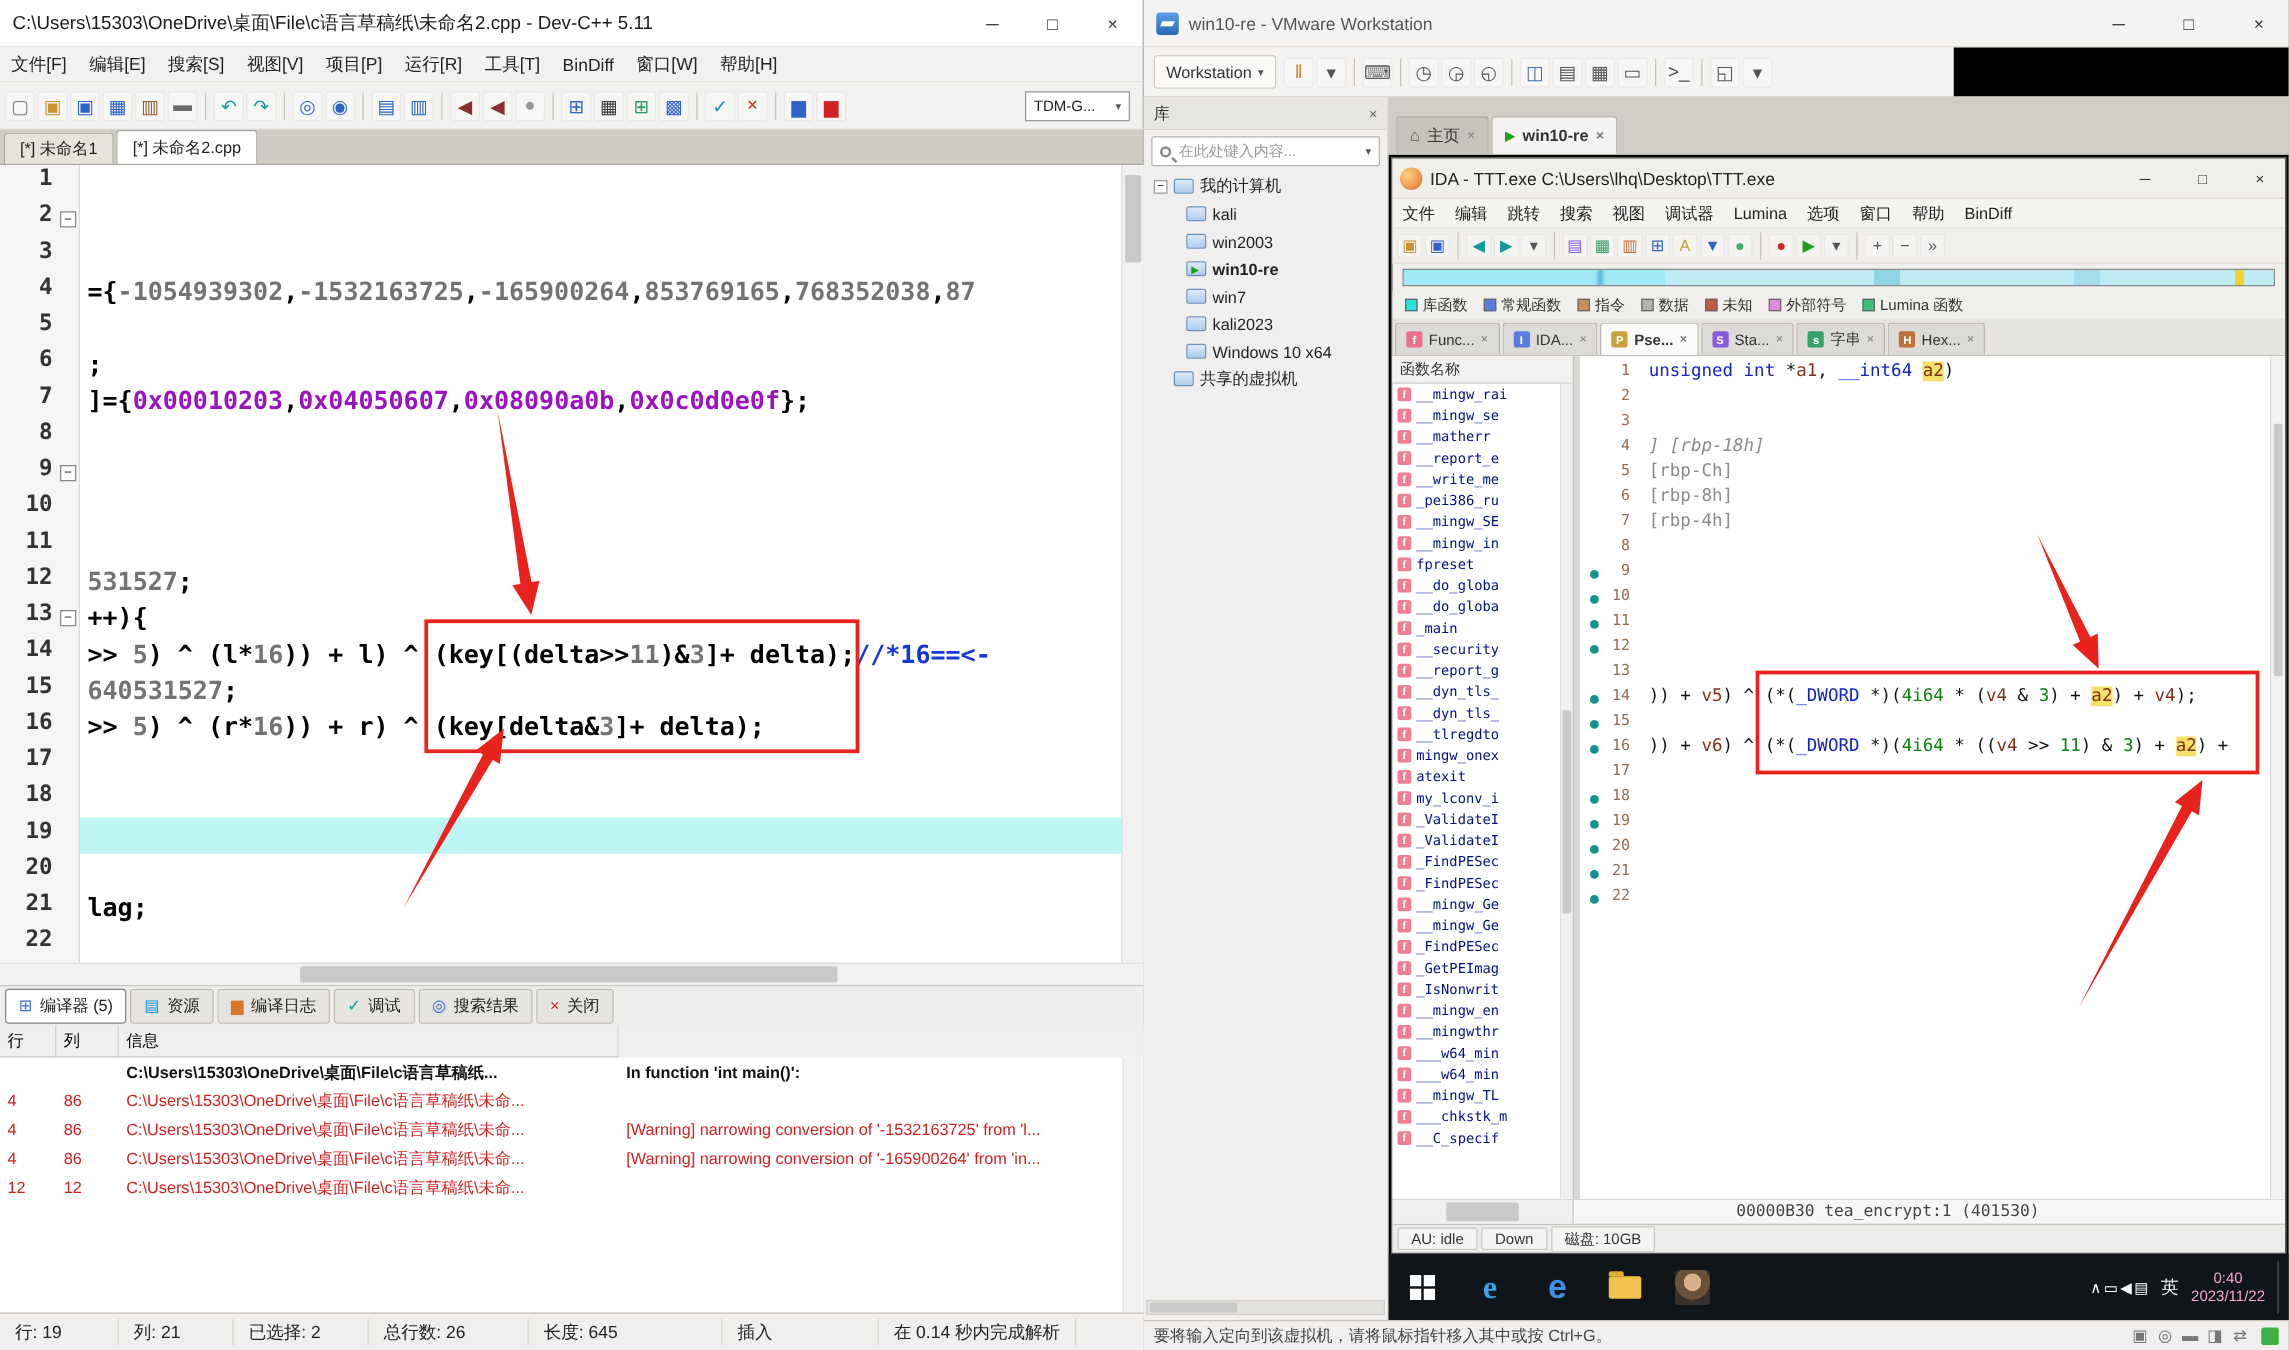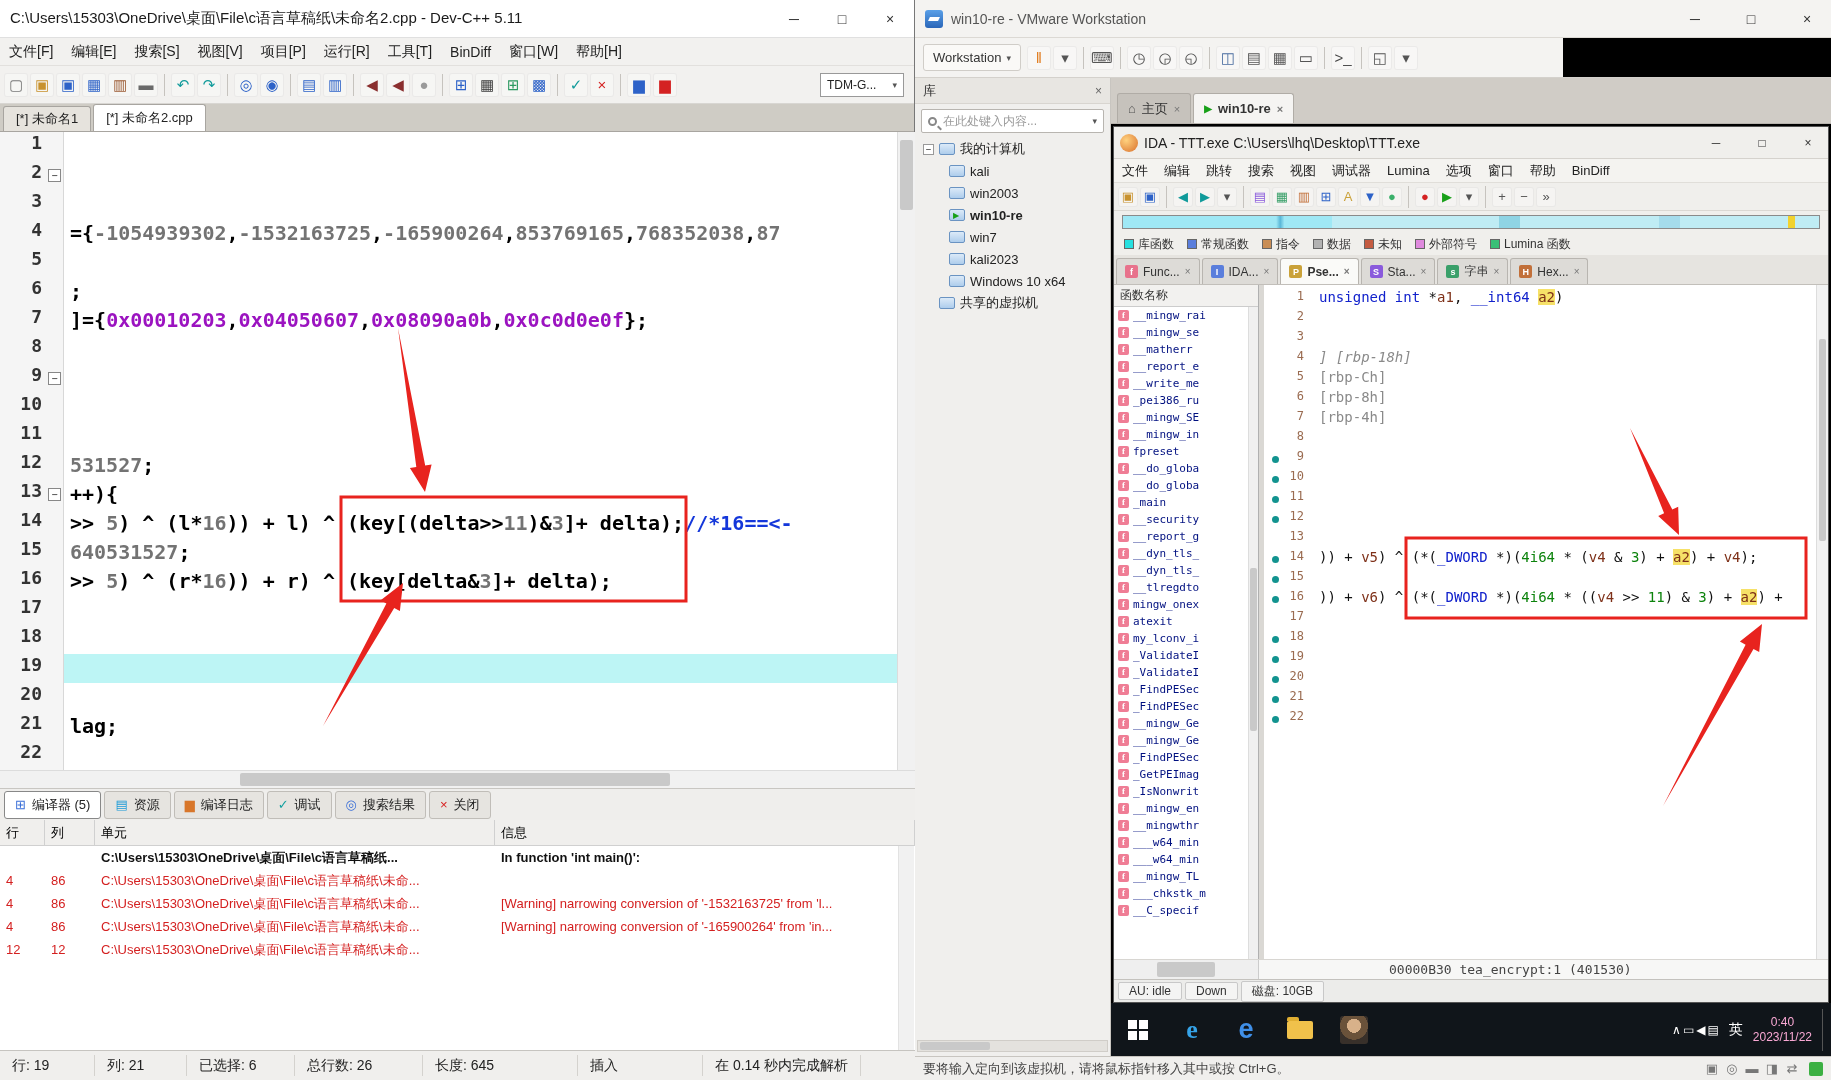--- a/index.html
+++ b/index.html
@@ -293,21 +293,20 @@
         </div>
         <div class="dc-ptab">
           <div class="ptab-ic" style="color: rgb(216, 32, 32);">×</div>
           <div class="ptab-lb">关闭</div>
         </div>
       </div>
     <div class="dc-table">
         <div class="tbl-row tbl-head">
           <div class="tbl-cell">行</div>
           <div class="tbl-cell">列</div>
-          <div class="tbl-cell">单元</div>
           <div class="tbl-cell">信息</div>
         </div>
         <div class="tbl-row info">
           <div class="tbl-cell"></div>
           <div class="tbl-cell"></div>
           <div class="tbl-cell">C:\Users\15303\OneDrive\桌面\File\c语言草稿纸...</div>
           <div class="tbl-cell">In function 'int main()':</div>
         </div>
         <div class="tbl-row warn">
           <div class="tbl-cell">4</div>
@@ -329,21 +328,21 @@
         <div class="tbl-row warn">
           <div class="tbl-cell">12</div>
           <div class="tbl-cell">12</div>
           <div class="tbl-cell">C:\Users\15303\OneDrive\桌面\File\c语言草稿纸\未命...</div>
         </div>
       </div>
     <div class="tbl-vscroll" style="position:absolute;right:0;top:846px;height:204px"></div>
     <div class="dc-status">
         <div class="dc-stseg">行: 19</div>
         <div class="dc-stseg">列: 21</div>
-        <div class="dc-stseg">已选择: 6</div>
+        <div class="dc-stseg">已选择: 2</div>
         <div class="dc-stseg">总行数: 26</div>
         <div class="dc-stseg">长度: 645</div>
         <div class="dc-stseg">插入</div>
         <div class="dc-stseg">在 0.14 秒内完成解析</div>
       </div>
   </div>
 
   <div id="vmware">
     <div class="vw-title">
       <span class="vw-logo"></span>

